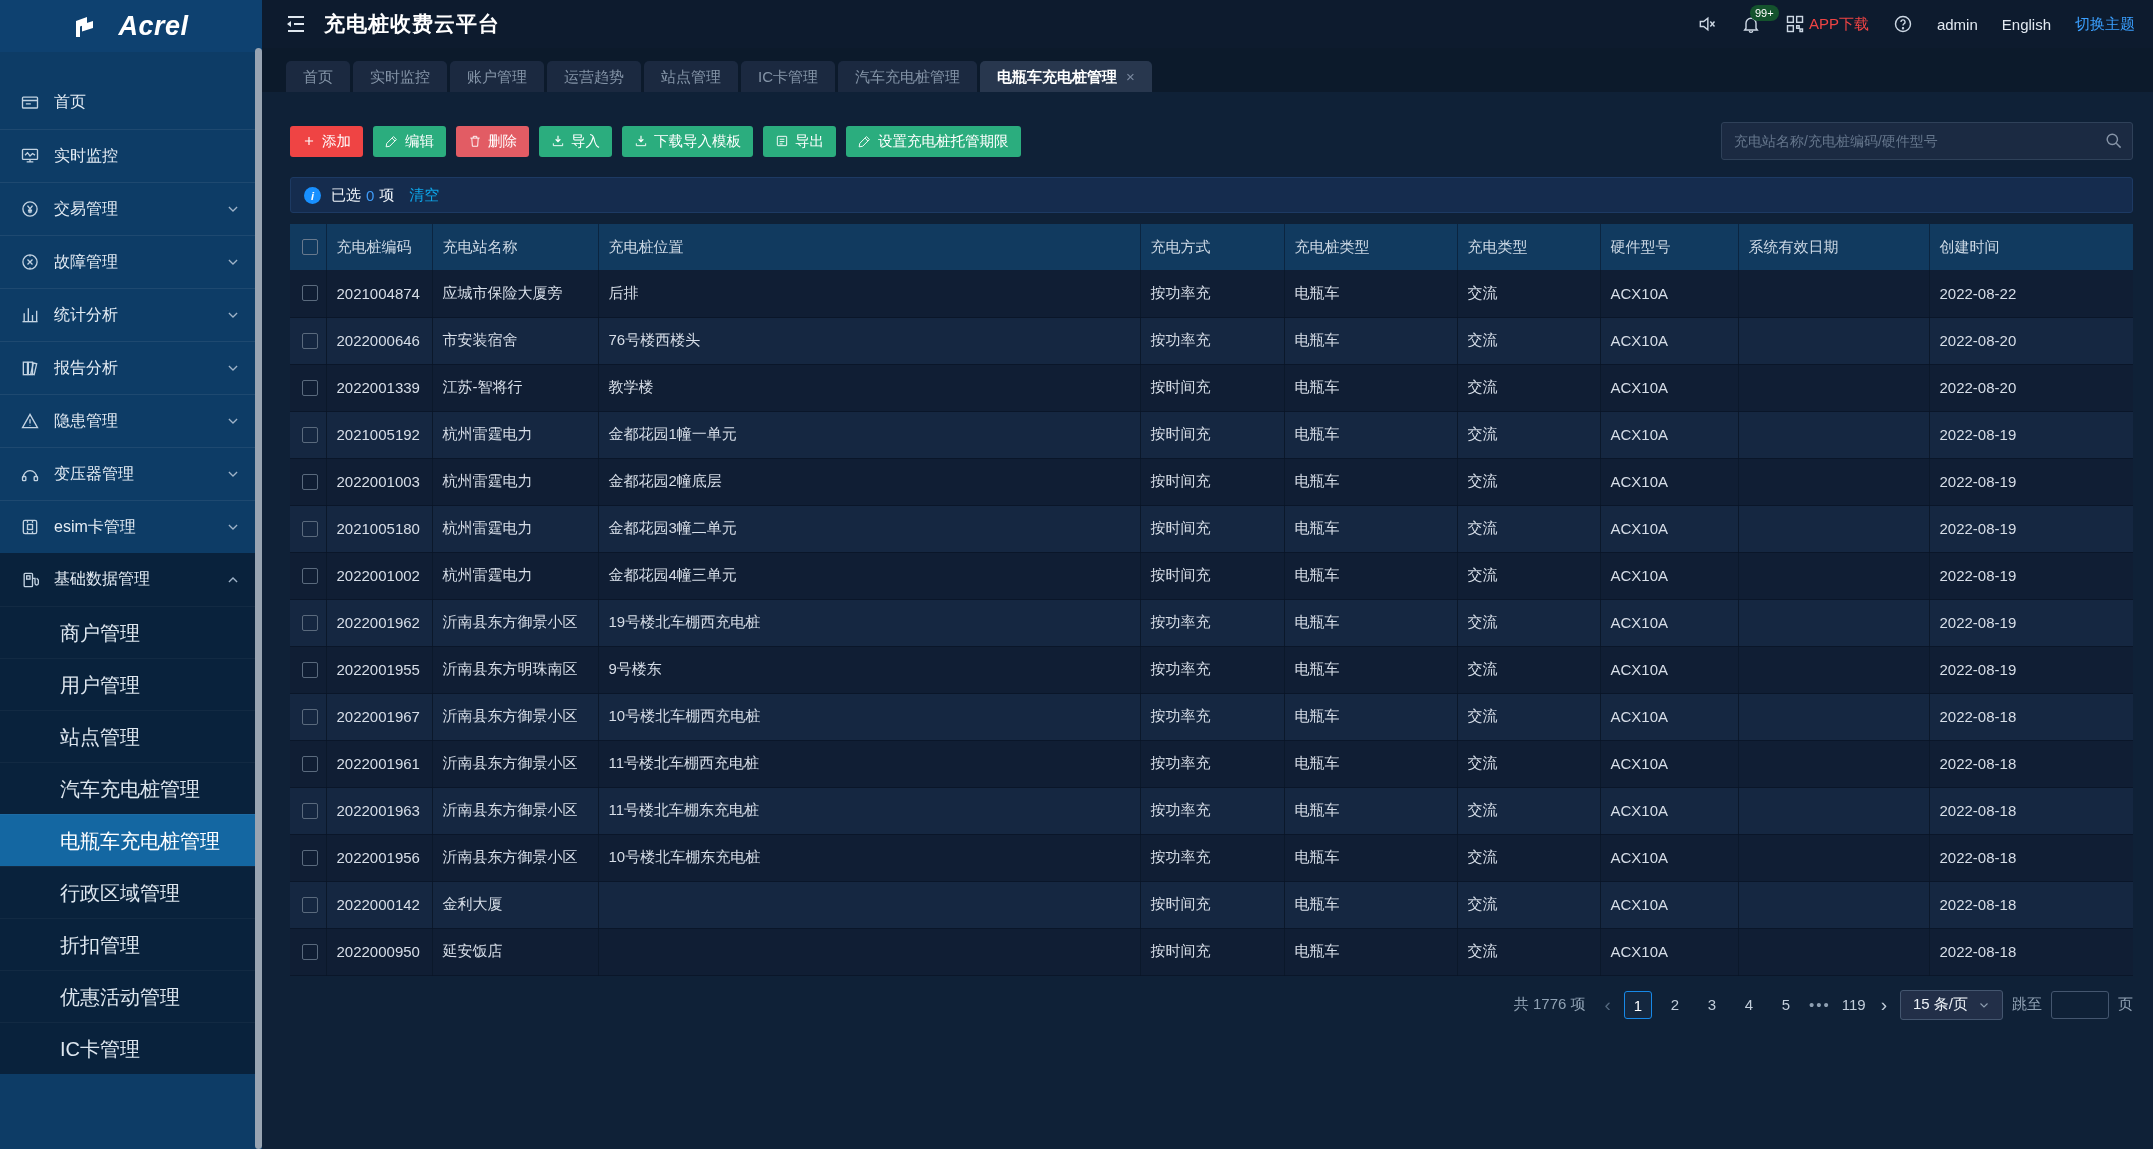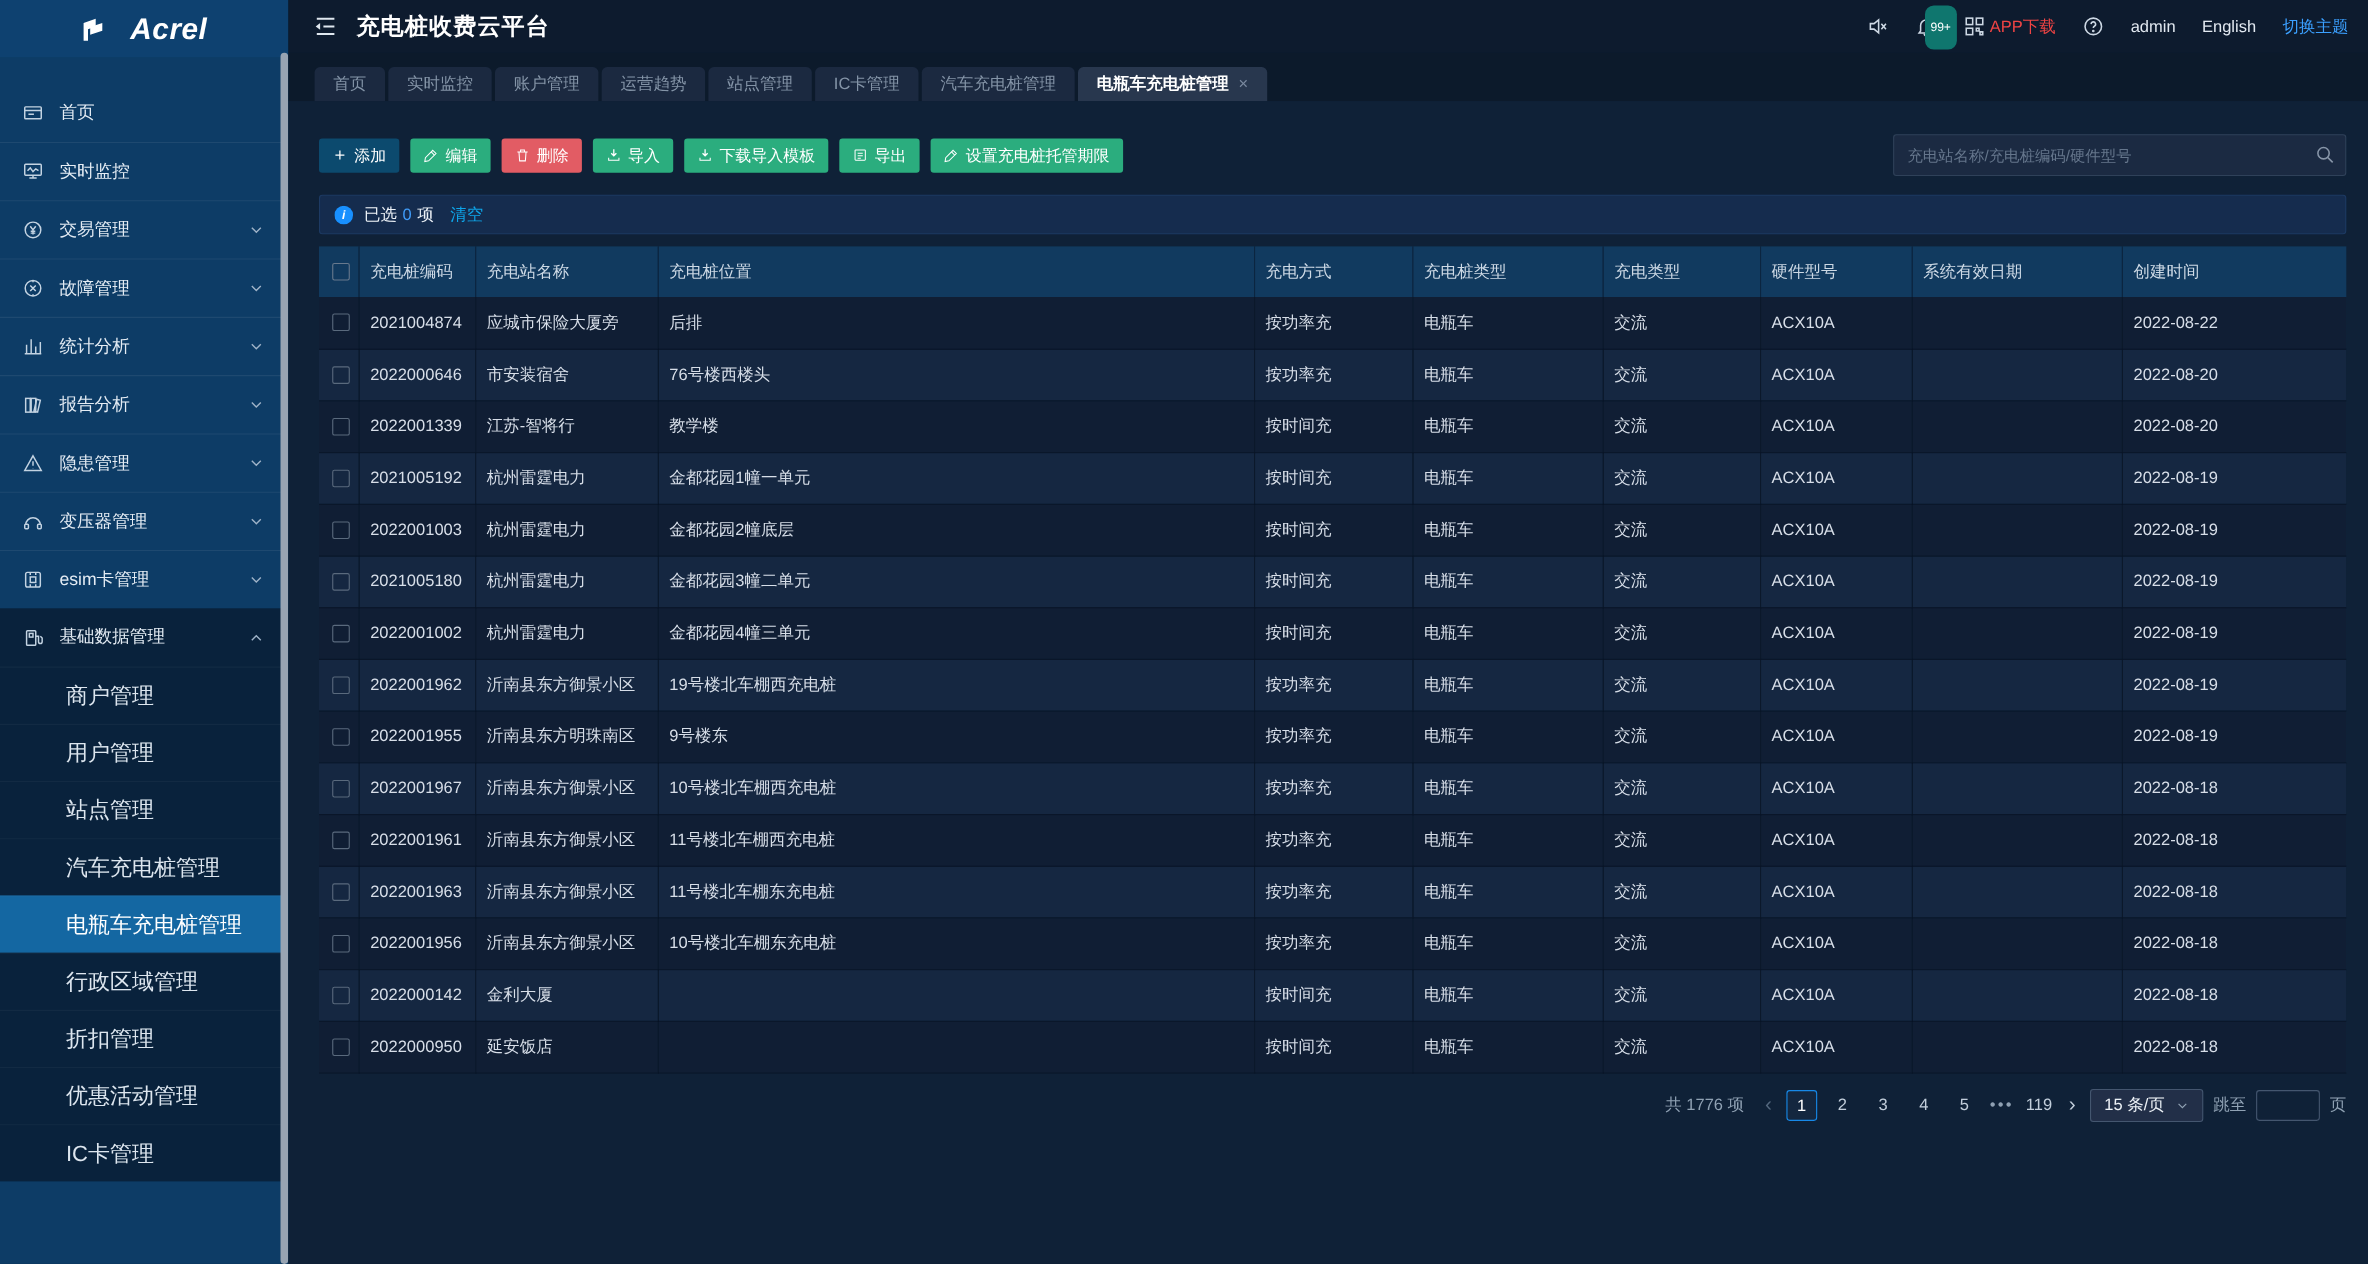--- a/index.html
+++ b/index.html
@@ -29,21 +29,21 @@
   .side-scrollbar { position:absolute; right:0; top:48px; bottom:0; width:7px; background:#98a4b2; border-radius:4px; }
 
   
   .topbar { position:absolute; left:262px; right:0; top:0; height:48px; background:#0d1b2e; display:flex; align-items:center; padding:0 18px 0 22px; }
   .collapse-btn { width:24px; height:24px; color:#dfe7ef; cursor:pointer; margin-right:16px; }
   .collapse-btn svg { width:24px; height:24px; }
   .page-title { color:#ffffff; font-size:21px; font-weight:bold; letter-spacing:1px; }
   .topbar-right { margin-left:auto; display:flex; align-items:center; gap:24px; }
   .tb-ico { width:20px; height:20px; color:#cdd8e4; cursor:pointer; position:relative; }
   .tb-ico svg { width:20px; height:20px; }
-  .badge { position:absolute; top:-9px; left:9px; background:#0f766e; color:#fff; font-size:11px; line-height:16px; padding:12px 5px; border-radius:8px; white-space:nowrap; }
+  .badge { position:absolute; top:-9px; left:9px; background:#14532d; color:#fff; font-size:11px; line-height:16px; padding:0 5px; border-radius:8px; white-space:nowrap; }
   .app-dl { display:flex; align-items:center; gap:4px; color:#ef4444; font-size:15px; cursor:pointer; }
   .tb-text { color:#e2e9f1; font-size:15px; cursor:pointer; }
   .tb-link { color:#3ba0ff; font-size:15px; cursor:pointer; }
 
   
   .tabbar { position:absolute; left:262px; right:0; top:48px; height:44px; background:#0c1a2b; display:flex; align-items:flex-end; padding-left:24px; }
   .tab { height:31px; line-height:31px; padding:0 17px; margin-right:3px; background:#1b2940; color:#8494a7; font-size:15px; border-radius:5px 5px 0 0; cursor:pointer; display:flex; align-items:center; white-space:nowrap; }
   .tab.active { background:#28374e; color:#ffffff; font-weight:bold; }
   .tab-close { margin-left:9px; color:#7b8aa0; font-size:15px; font-weight:normal; cursor:pointer; }
 
@@ -324,21 +324,21 @@
     </div>
     <div class="tab active">
       <span>电瓶车充电桩管理</span>
       <span class="tab-close">×</span>
     </div>
   </div>
 
 <div class="content">
 
   <div class="toolbar">
-    <span id="toolbar-buttons"><button class="btn" style="background: #0c4a6e;">
+    <span id="toolbar-buttons"><button class="btn" style="background: #ef4444;">
           <span>
             <svg viewBox="0 0 24 24" fill="none" stroke="currentColor" stroke-width="1.6">
               <path d="M12 5v14M5 12h14" stroke-width="2"></path>
             </svg>
           </span>
           <span>添加</span>
         </button><button class="btn" style="background: rgb(43, 173, 126);">
           <span>
             <svg viewBox="0 0 24 24" fill="none" stroke="currentColor" stroke-width="1.6">
               <path d="M14.5 4.5l5 5L8 21l-6 1 1-6z"></path>

